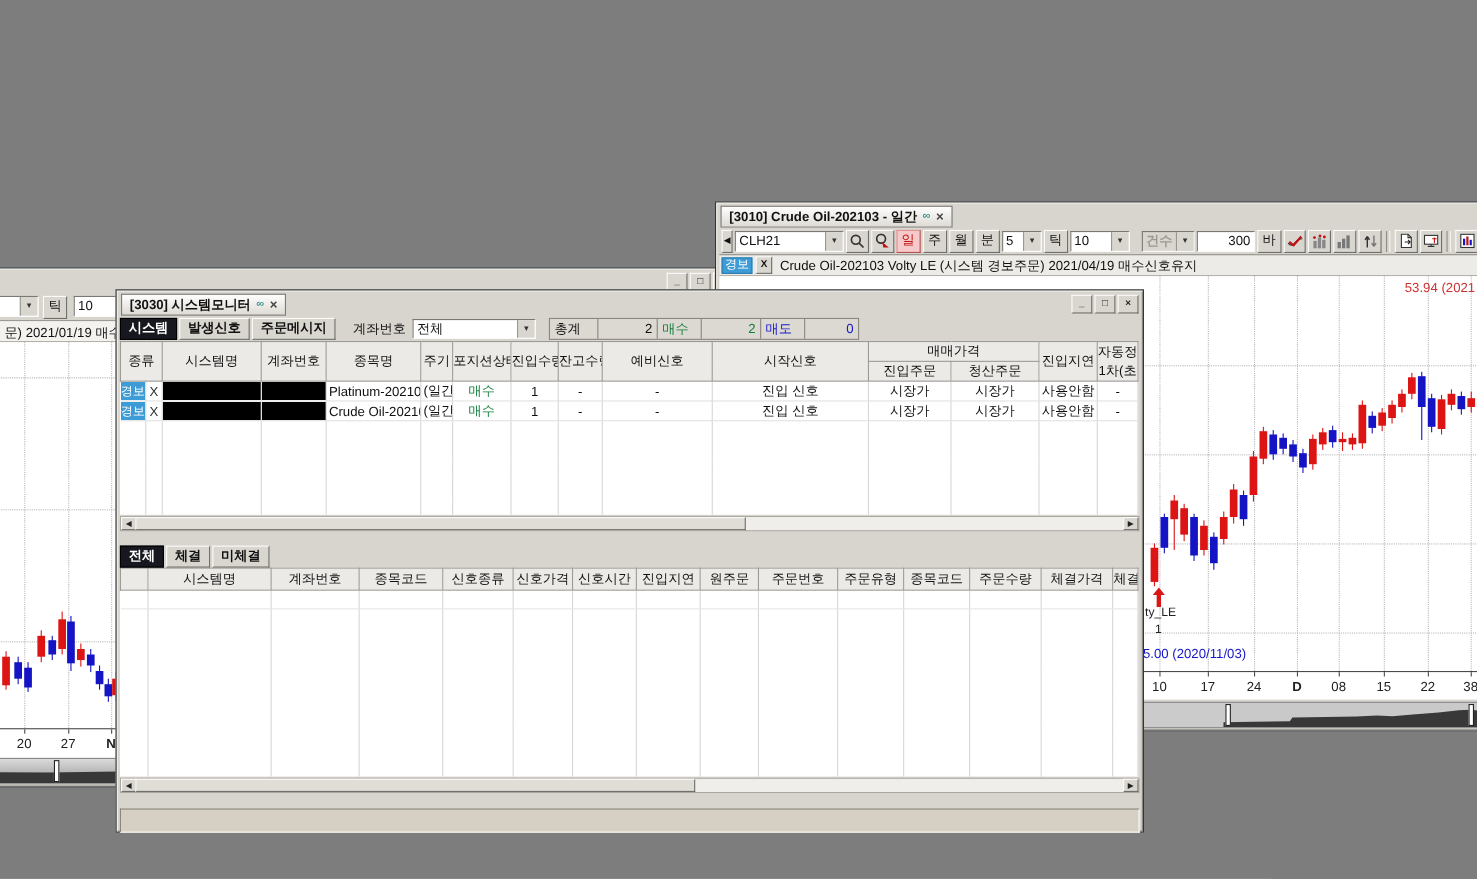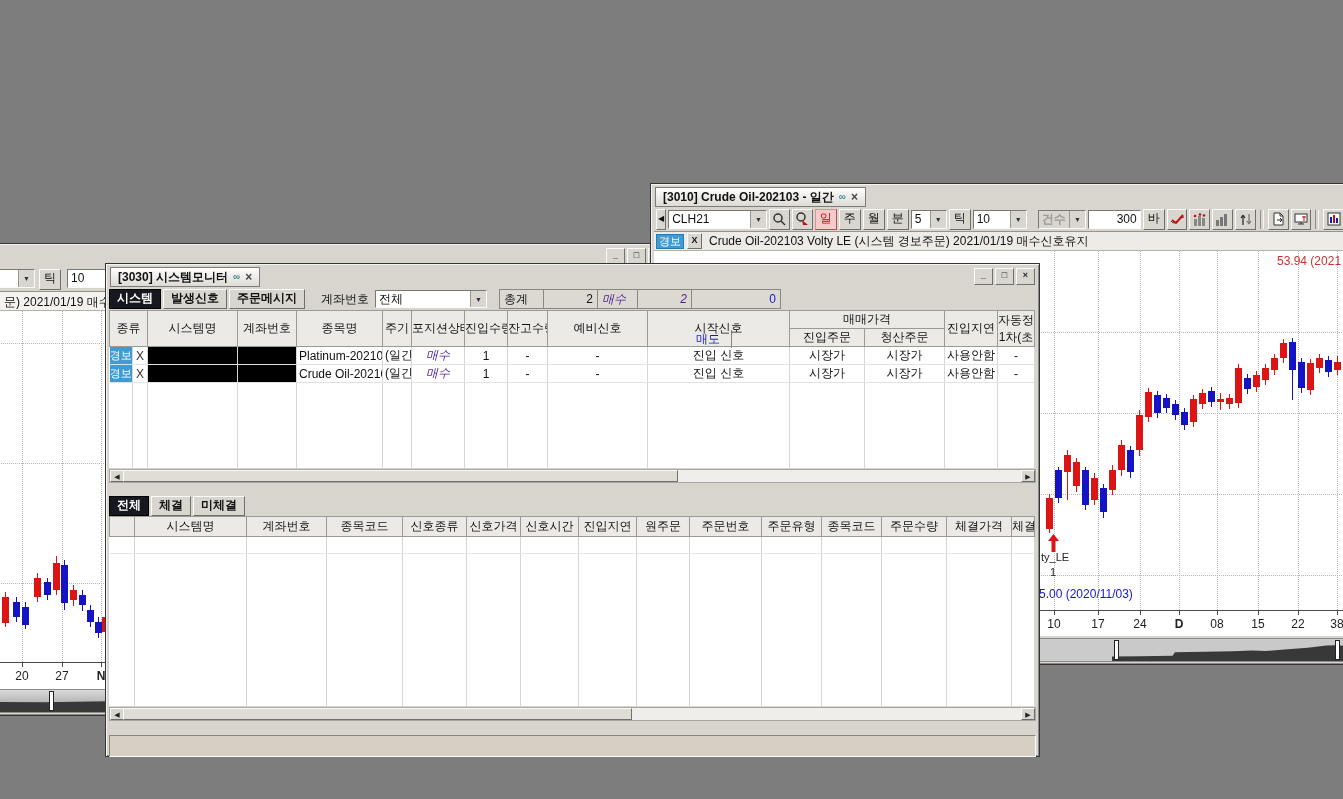--- a/index.html
+++ b/index.html
@@ -60,21 +60,21 @@
   #nav-left .navsil{clip-path:polygon(0 55%,15% 50%,32% 56%,48% 46%,63% 52%,78% 44%,90% 50%,100% 42%,100% 100%,0 100%);}
   
   .filterrow{height:22px;display:flex;align-items:center;gap:2px;padding-top:1px;}
   .mtab{height:18px;line-height:16px;padding:0 7px;background:#d9d6d0;border:1px solid;
         border-color:#fbfbfa #6f6f6b #6f6f6b #fbfbfa;font-size:12px;font-weight:bold;}
   .mtab.active{background:#17171f;color:#fff;border-color:#000;}
   .flabel{margin-left:14px;margin-right:4px;font-size:12px;}
   .sumgrp{display:flex;height:18px;border:1px solid #8a877f;margin-left:10px;background:#dcd9d3;}
   .sumcell{display:flex;align-items:center;border-right:1px solid #8a877f;padding:0 4px;font-size:12px;height:100%;box-sizing:border-box;}
   .sumval{justify-content:flex-end;}
-  .red{color:#4c1d95;font-style:italic;}
+  .red{color:#15803d;}
   .blue{color:#1717c8;}
   table{border-collapse:collapse;table-layout:fixed;background:#fff;}
   th{background:#ebeae7;border:1px solid #9c9a95;font-weight:normal;font-size:12px;padding:0;
      overflow:hidden;white-space:nowrap;}
   td{font-size:12px;padding:0 2px;overflow:hidden;white-space:nowrap;height:17px;box-sizing:border-box;
      border-right:1px solid #d6d6d6;}
   tr.datarow td{border-bottom:1px solid #e2e2e2;}
   td.redacted{background:#000;border-bottom:1px solid #000;}
   td.badge{background:#3d9bd5;color:#fff;text-align:center;padding:0;font-size:11px;border-bottom:1px solid #fff;}
   td.xcell{text-align:center;color:#333;border-bottom:1px solid #e2e2e2;}
@@ -255,21 +255,21 @@
             <rect x="1" y="1" width="12" height="12" fill="#fff" stroke="#333"></rect>
             <rect x="3" y="5" width="2" height="6" fill="#1414c4"></rect>
             <rect x="6" y="3" width="2" height="8" fill="#c01010"></rect>
             <rect x="9" y="6" width="2" height="5" fill="#1414c4"></rect>
           </svg>
       </div>
     </div>
     <div class="alertrow">
       <span class="abadge">경보</span>
       <span class="aclose">X</span>
-      <span style="padding-left:4px;">Crude Oil-202103 Volty LE (시스템 경보주문) 2021/01/19 매수신호유지</span>
+      <span style="padding-left:4px;">Crude Oil-202103 Volty LE (시스템 경보주문) 2021/04/19 매수신호유지</span>
     </div>
     <div class="chartarea" style="height:359px;">
       <div class="anno" style="left:623px;top:3px;color:#cc3333;z-index:5;">53.94 (2021</div>
       <svg class="anno" style="left:394px;top:283px;z-index:5;" width="11" height="18" viewBox="0 0 11 18">
         <path d="M5.5 0 L11 7 H7.5 V18 H3.5 V7 H0 Z" fill="#d81717"></path>
       </svg>
       <div class="anno" style="left:387px;top:300px;font-size:11px;color:#222;z-index:5;">ty_LE</div>
       <div class="anno" style="left:396px;top:315px;font-size:11px;color:#222;z-index:5;">1</div>
       <div class="anno" style="left:385px;top:336px;color:#1717c8;z-index:5;">5.00 (2020/11/03)</div>
     <div class="gridv" style="left: 400px;"></div>
@@ -398,21 +398,21 @@
       <span class="flabel">계좌번호</span>
       <div class="combo" style="width:112px;height:18px;">
         <span class="val">전체</span>
         <span class="drop">▼</span>
       </div>
       <div class="sumgrp">
         <div class="sumcell" style="width:44px;">총계</div>
         <div class="sumcell sumval" style="width:54px;">2</div>
         <div class="sumcell red" style="width:40px;">매수</div>
         <div class="sumcell sumval red" style="width:54px;">2</div>
-        <div class="sumcell blue" style="width:40px;margin-top:40px;">매도</div>
+        <div class="sumcell blue" style="width:40px;">매도</div>
         <div class="sumcell sumval blue" style="width:48px;border-right:none;">0</div>
       </div>
     </div>
 
     <table style="width:925px;">
       <colgroup>
           <col style="width:23px">
           <col style="width:15px">
           <col style="width:90px">
           <col style="width: 59px">

